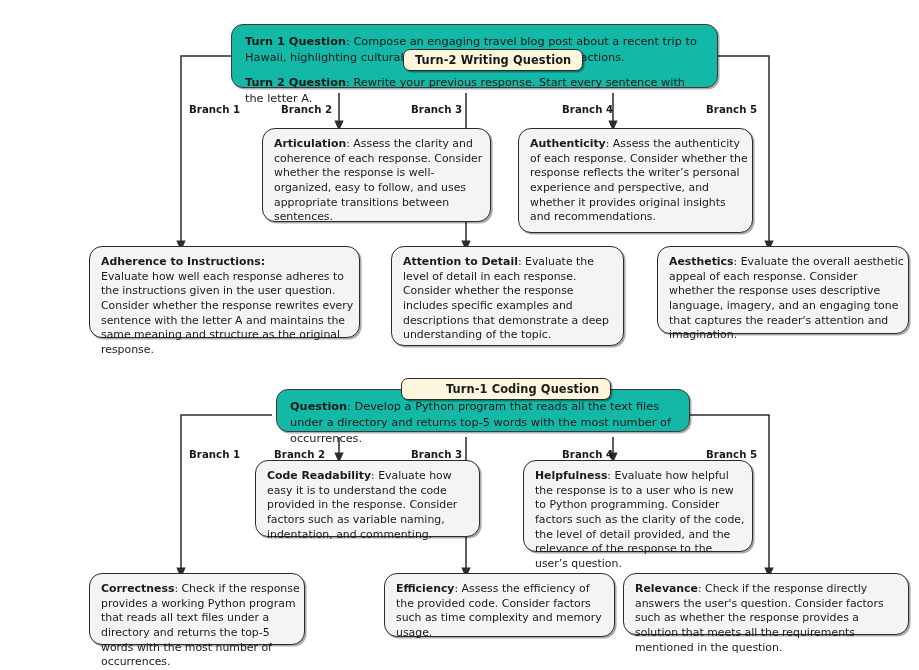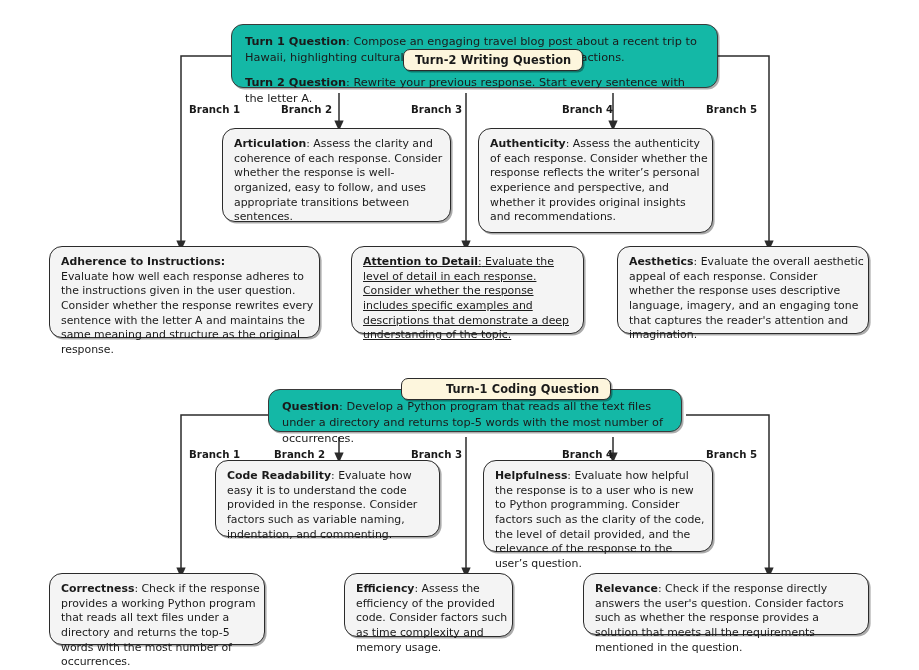--- a/index.html
+++ b/index.html
@@ -50,20 +50,21 @@
   .cbox{
     position:absolute;
     background:#f4f4f4;
     border:1.6px solid #2b2b2b;
     border-radius:13px;
     box-sizing:border-box;
     padding:8px 4px 8px 11px;
     font-size:10.9px;
     line-height:1.345;
     box-shadow:1.6px 1.6px 0 rgba(0,0,0,.33);
+    margin-left:40px;
   }
   .cbox b{font-weight:bold;}
   .cbox .hdr-block{display:block;}
 
   
   .blabel{
     position:absolute;
     font-size:10.2px;
     font-weight:bold;
     white-space:nowrap;
@@ -116,21 +117,21 @@
   <div class="cbox" style="left:478px;top:128px;width:235px;height:105px;">
     <b>Authenticity</b><span>:</span>
     <span>Assess the authenticity of each response. Consider whether the response reflects the writer’s personal experience and perspective, and whether it provides original insights and recommendations.</span>
   </div>
 
   <div class="cbox" style="left:49px;top:246px;width:271px;height:92px;">
     <b class="hdr-block"><span>Adherence to Instructions</span><span>:</span></b>
     <span>Evaluate how well each response adheres to the instructions given in the user question. Consider whether the response rewrites every sentence with the letter A and maintains the same meaning and structure as the original response.</span>
   </div>
 
-  <div class="cbox" style="left:351px;top:246px;width:233px;height:88px;text-decoration:underline;">
+  <div class="cbox" style="left:351px;top:246px;width:233px;height:100px;">
     <b>Attention to Detail</b><span>:</span>
     <span>Evaluate the level of detail in each response. Consider whether the response includes specific examples and descriptions that demonstrate a deep understanding of the topic.</span>
   </div>
 
   <div class="cbox" style="left:617px;top:246px;width:252px;height:88px;">
     <b>Aesthetics</b><span>:</span>
     <span>Evaluate the overall aesthetic appeal of each response. Consider whether the response uses descriptive language, imagery, and an engaging tone that captures the reader's attention and imagination.</span>
   </div>
 </div>
 
@@ -146,21 +147,21 @@
       <path d="M272,50 L181,50 L181,208" marker-end="url(#ah2)"></path>
       <path d="M339,72 L339,93" marker-end="url(#ah2)"></path>
       <path d="M466,72 L466,208" marker-end="url(#ah2)"></path>
       <path d="M613,72 L613,93" marker-end="url(#ah2)"></path>
       <path d="M686,50 L769,50 L769,208" marker-end="url(#ah2)"></path>
     </g>
   </svg>
 
   <div class="pill" style="left:401px;top:13px;padding-left:44px;">Turn-1 Coding Question</div>
 
-  <div class="qbox" style="left:268px;top:24px;width:414px;height:43px;">
+  <div class="qbox" style="left:276px;top:24px;width:414px;height:43px;">
     <p><b>Question</b><span>: </span><span>Develop a Python program that reads all the text files under a directory and returns top-5 words with the most number of occurrences.</span></p>
   </div>
 
   <div class="blabel" style="left:189px;top:84px;">Branch 1</div>
   <div class="blabel" style="left:274px;top:84px;">Branch 2</div>
   <div class="blabel" style="left:411px;top:84px;">Branch 3</div>
   <div class="blabel" style="left:562px;top:84px;">Branch 4</div>
   <div class="blabel" style="left:706px;top:84px;">Branch 5</div>
 
   <div class="cbox" style="left:483px;top:95px;width:230px;height:92px;">
@@ -171,21 +172,21 @@
   <div class="cbox" style="left:215px;top:95px;width:225px;height:77px;">
     <b>Code Readability</b><span>:</span>
     <span>Evaluate how easy it is to understand the code provided in the response. Consider factors such as variable naming, indentation, and commenting.</span>
   </div>
 
   <div class="cbox" style="left:49px;top:208px;width:216px;height:72px;">
     <b>Correctness</b><span>:</span>
     <span>Check if the response provides a working Python program that reads all text files under a directory and returns the top-5 words with the most number of occurrences.</span>
   </div>
 
-  <div class="cbox" style="left:344px;top:208px;width:169px;height:64px;">
+  <div class="cbox" style="left:344px;top:208px;width:231px;height:64px;">
     <b>Efficiency</b><span>:</span>
     <span>Assess the efficiency of the provided code. Consider factors such as time complexity and memory usage.</span>
   </div>
 
   <div class="cbox" style="left:583px;top:208px;width:286px;height:62px;">
     <b>Relevance</b><span>:</span>
     <span>Check if the response directly answers the user's question. Consider factors such as whether the response provides a solution that meets all the requirements mentioned in the question.</span>
   </div>
 </div>
 

